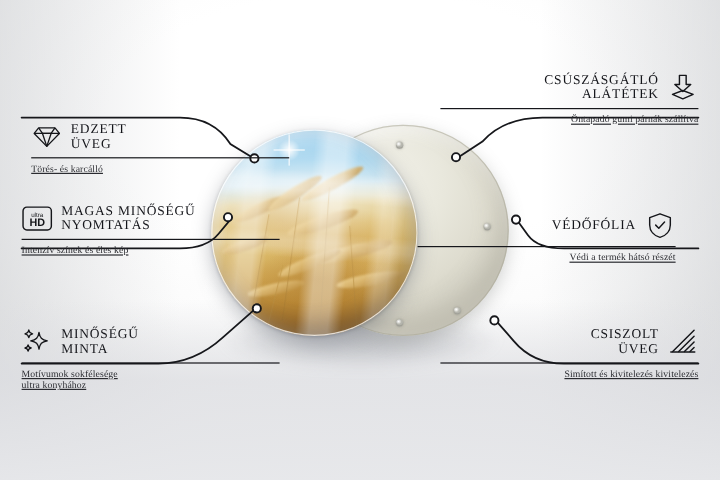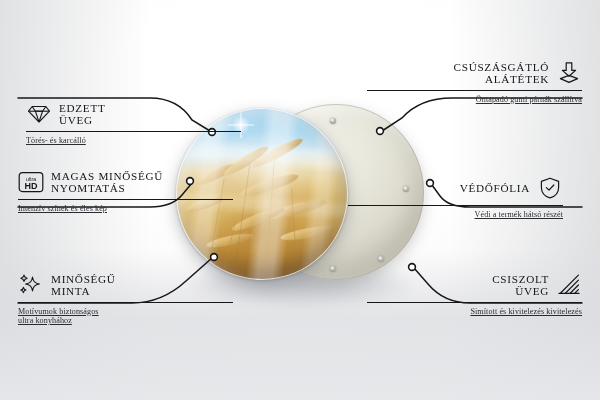--- a/index.html
+++ b/index.html
@@ -209,21 +209,21 @@
           <path d="M5.4,14.4 C5.68,16.1 6.3,16.72 8,17 C6.3,17.28 5.68,17.9 5.4,19.6 C5.12,17.9 4.5,17.28 2.8,17 C4.5,16.72 5.12,16.1 5.4,14.4 Z"></path>
         </svg>
       </span>
       <span class="feat-title">
         <span>MINŐSÉGŰ</span><br>
         <span>MINTA</span>
       </span>
     </div>
     <div class="feat-rule"></div>
     <div class="feat-sub">
-      <span>Motívumok biztonságos</span><br>
+      <span>Motívumok sokfélesége</span><br>
       <span>ultra konyhához</span>
     </div>
   </div>
 
   <div class="feat right" style="left:367px;top:60px;">
     <div class="feat-head">
       <span class="feat-ico">
         <svg width="26" height="24" viewBox="0 0 26 24" fill="none" stroke="#15161a" stroke-width="1.2" stroke-linejoin="round">
           <path d="M10.2,1.8 H15.8 V9.4 H19.6 L13,15.2 L6.4,9.4 H10.2 Z"></path>
           <path d="M4.4,17.6 L13,14.4 L21.6,17.6 L13,21.4 Z"></path>

